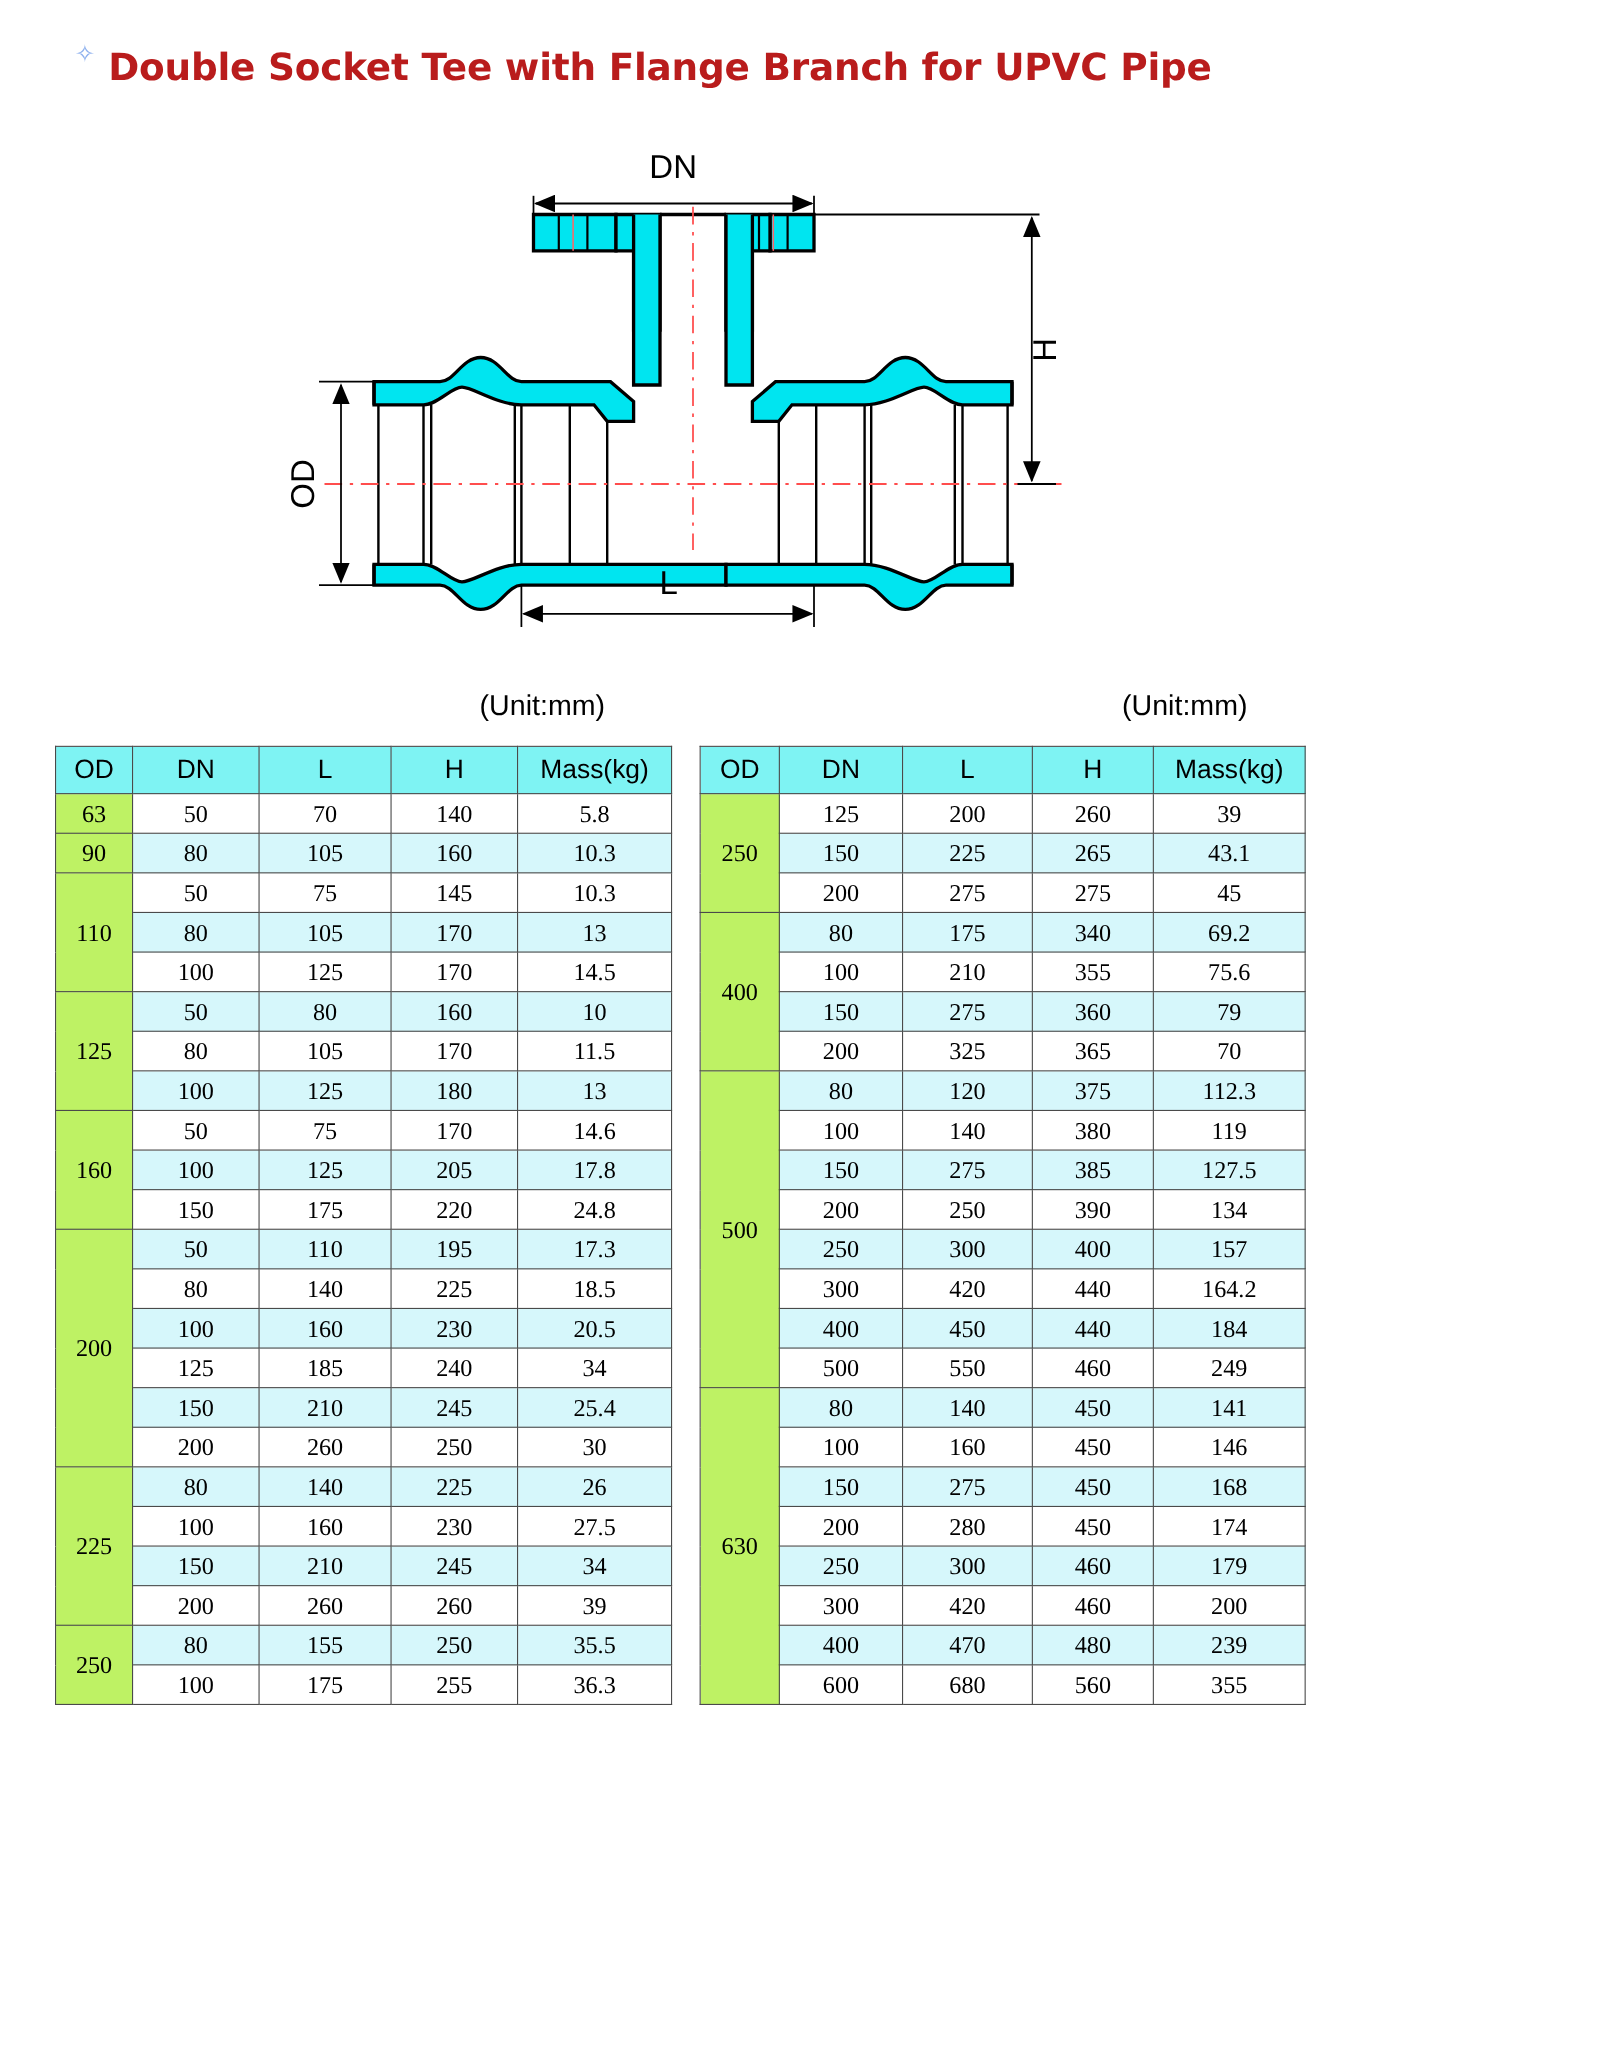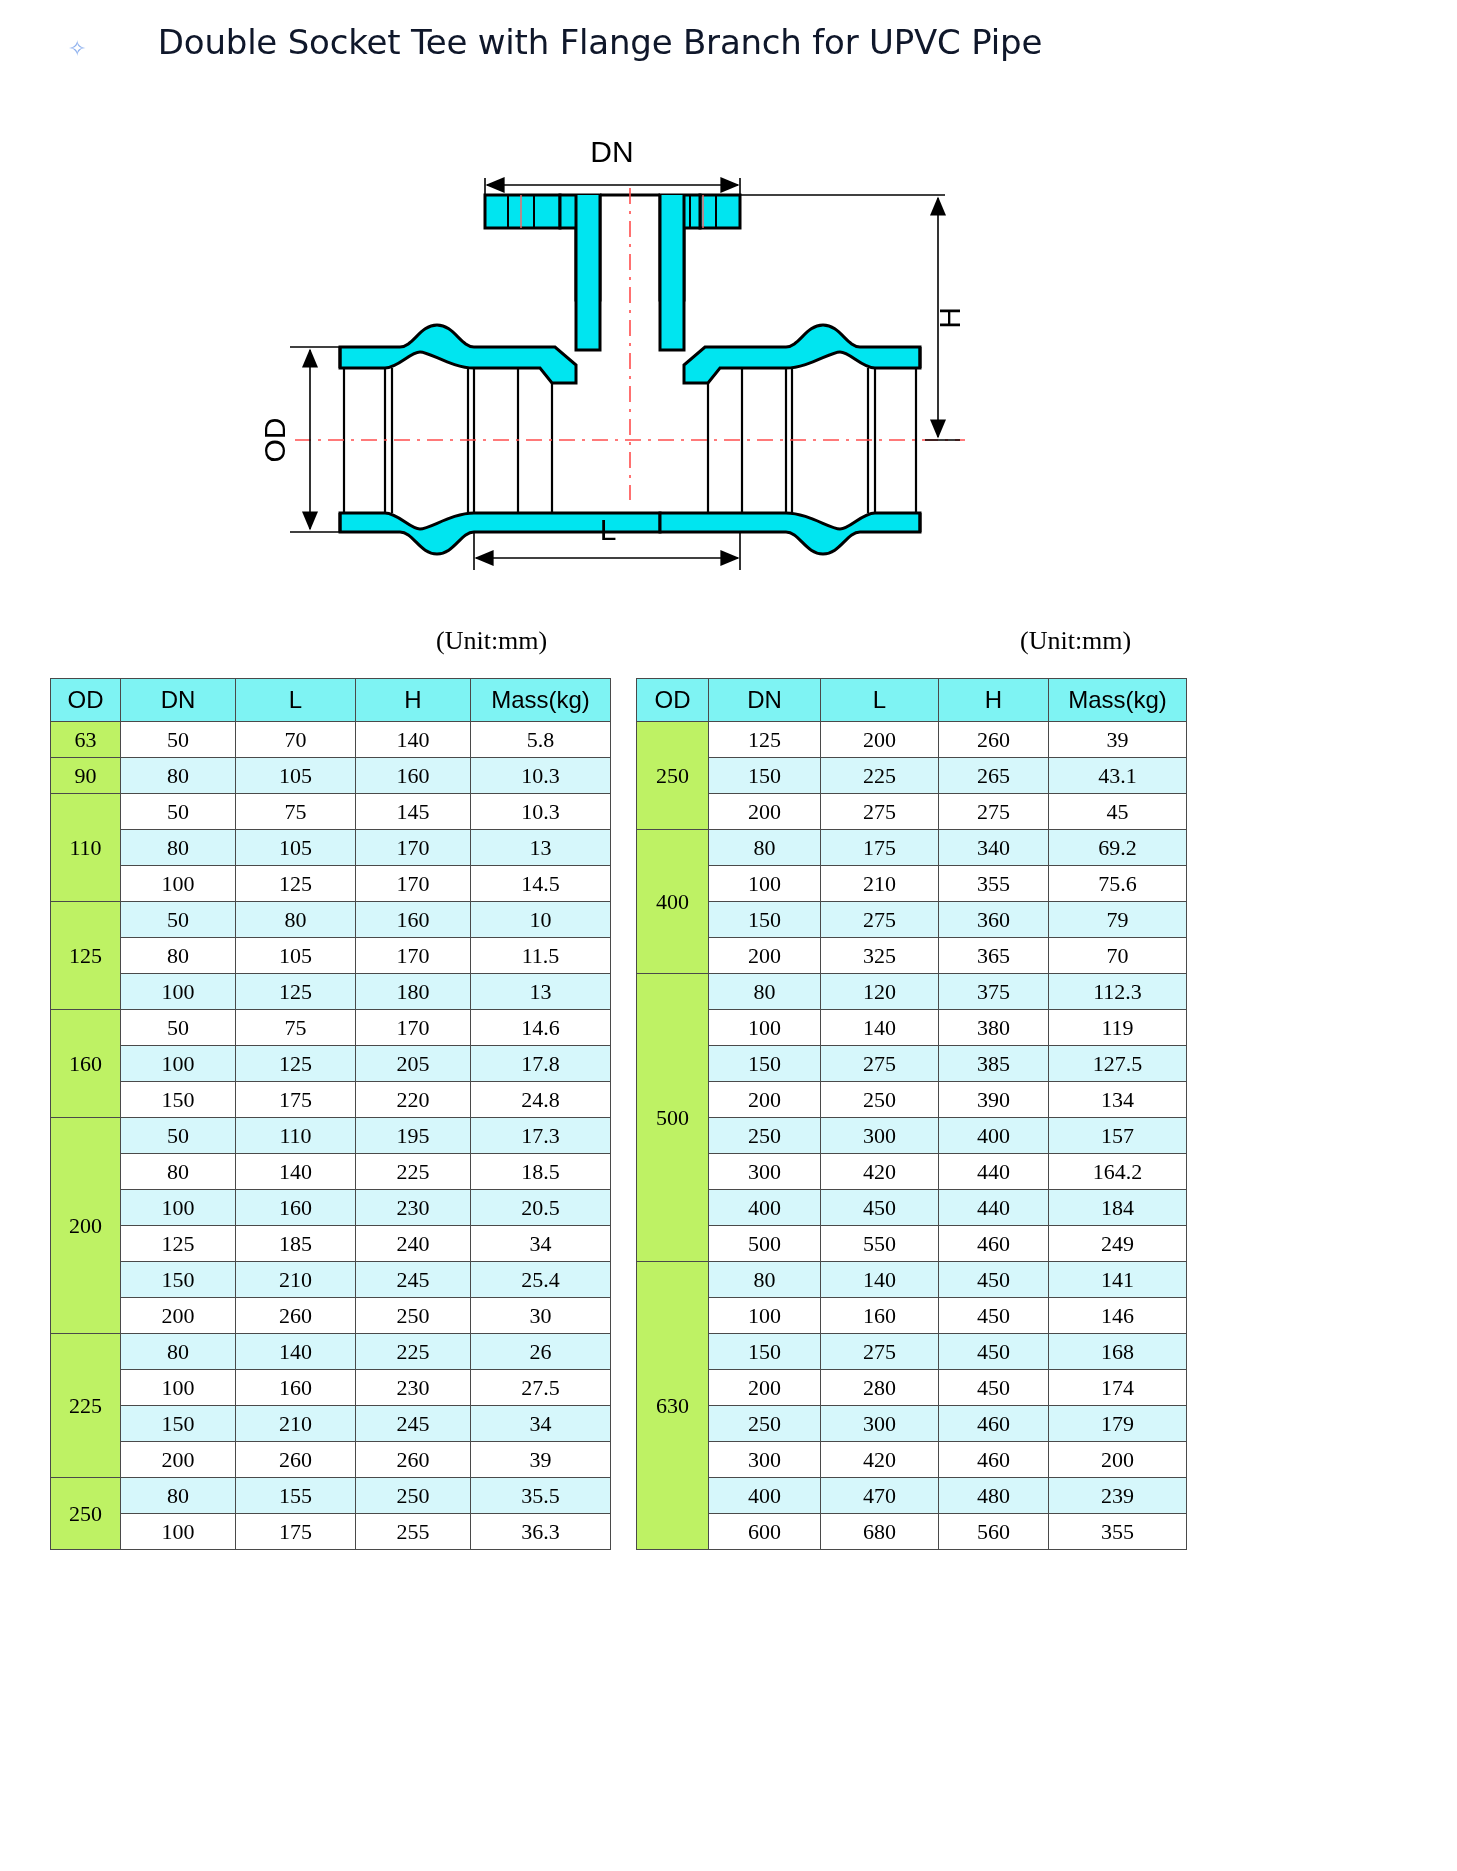--- a/index.html
+++ b/index.html
@@ -8,38 +8,39 @@
     font-family:"Liberation Sans", sans-serif;
     position:relative;overflow:hidden;
   }
   
   #title-bar{
     position:absolute;left:0;top:22px;width:1200px;
     text-align:center;
   }
   #title-bar .title-text{
     display:inline-block;
-    font-size:34px;font-weight:normal;color:#0f172a;
+    font-size:34px;font-weight:bold;color:#b91c1c;
     letter-spacing:-0.2px;
     font-family:"DejaVu Sans", sans-serif;
+    margin-top:20px;
   }
   #title-mark{
     position:absolute;left:68px;top:36px;width:22px;height:26px;
     color:#2f6fe0;font-size:22px;line-height:26px;
     opacity:.55;
   }
   
   #drawing-area{
     position:absolute;left:0px;top:100px;width:1200px;height:480px;
   }
   #drawing-area svg{display:block;}
   
   .unit-label{
     position:absolute;font-size:26px;color:#000;
-    font-family:Liberation Serif, serif;
+    font-family:Liberation Sans, sans-serif;
     text-align:center;
   }
   #unit-left{left:436px;top:626px;}
   #unit-right{left:1020px;top:626px;}
   
   .spec-table{
     position:absolute;
     border-collapse:collapse;
     table-layout:fixed;
     font-family:"Liberation Serif", serif;

